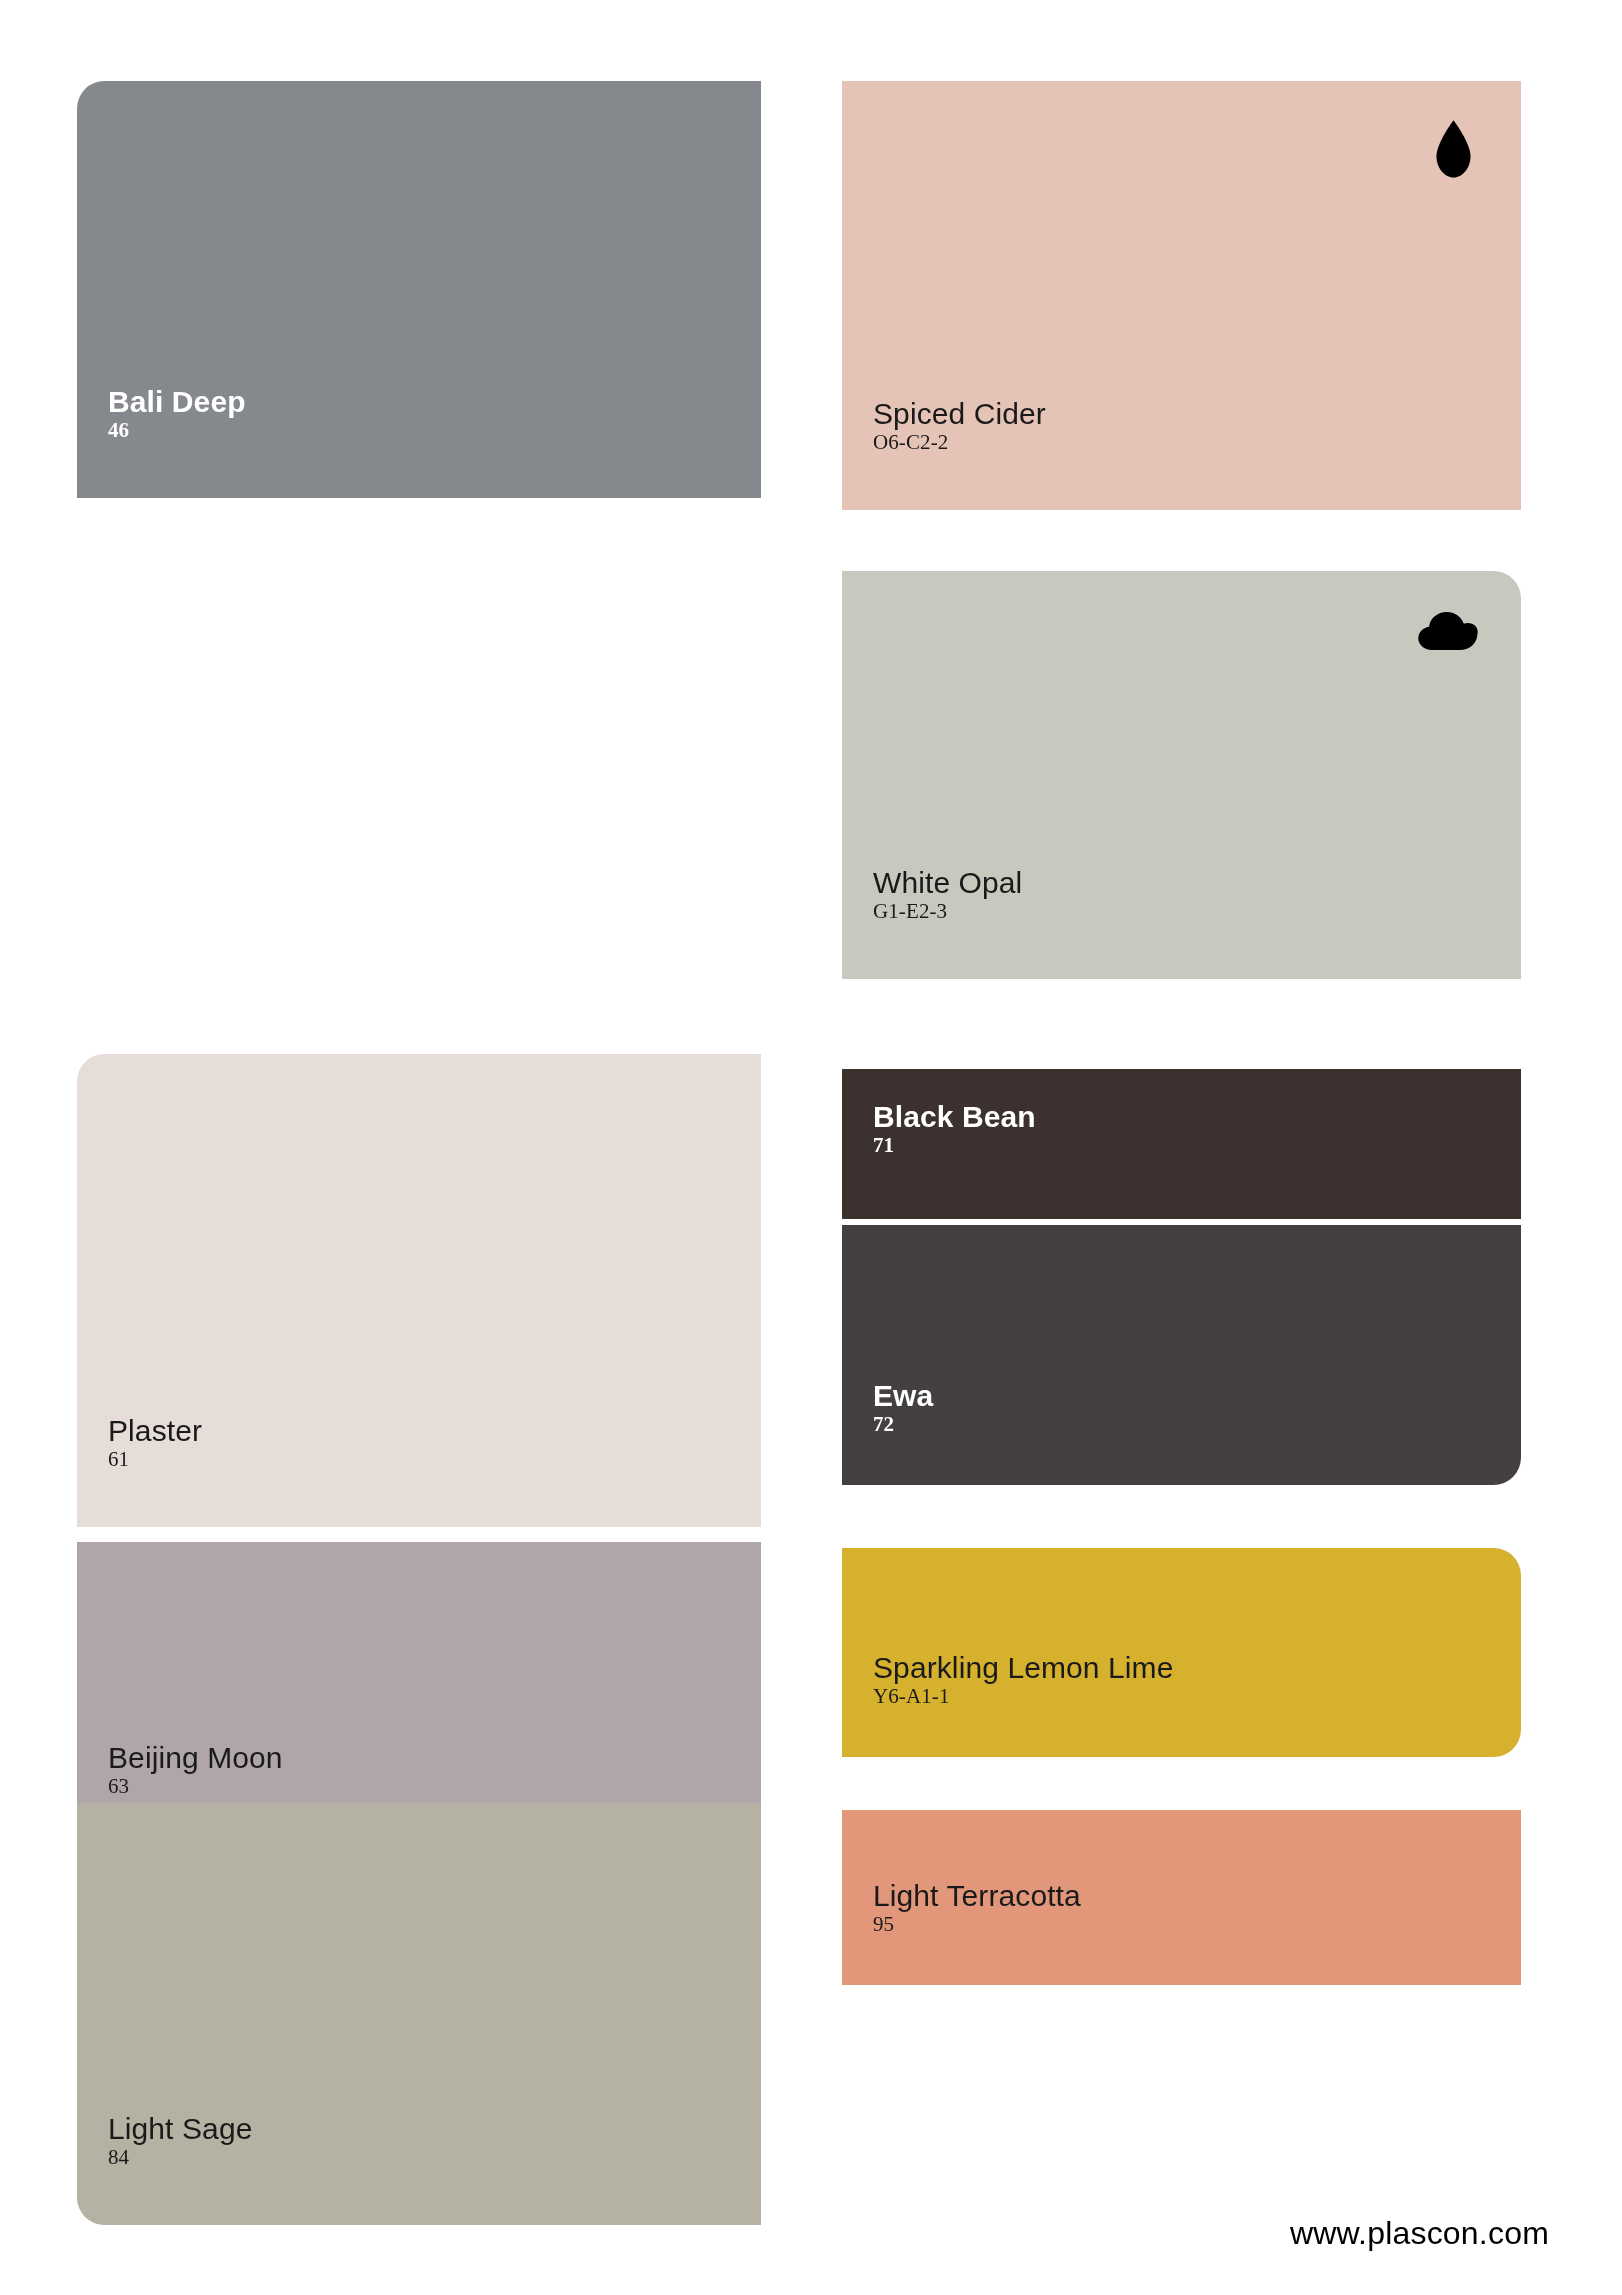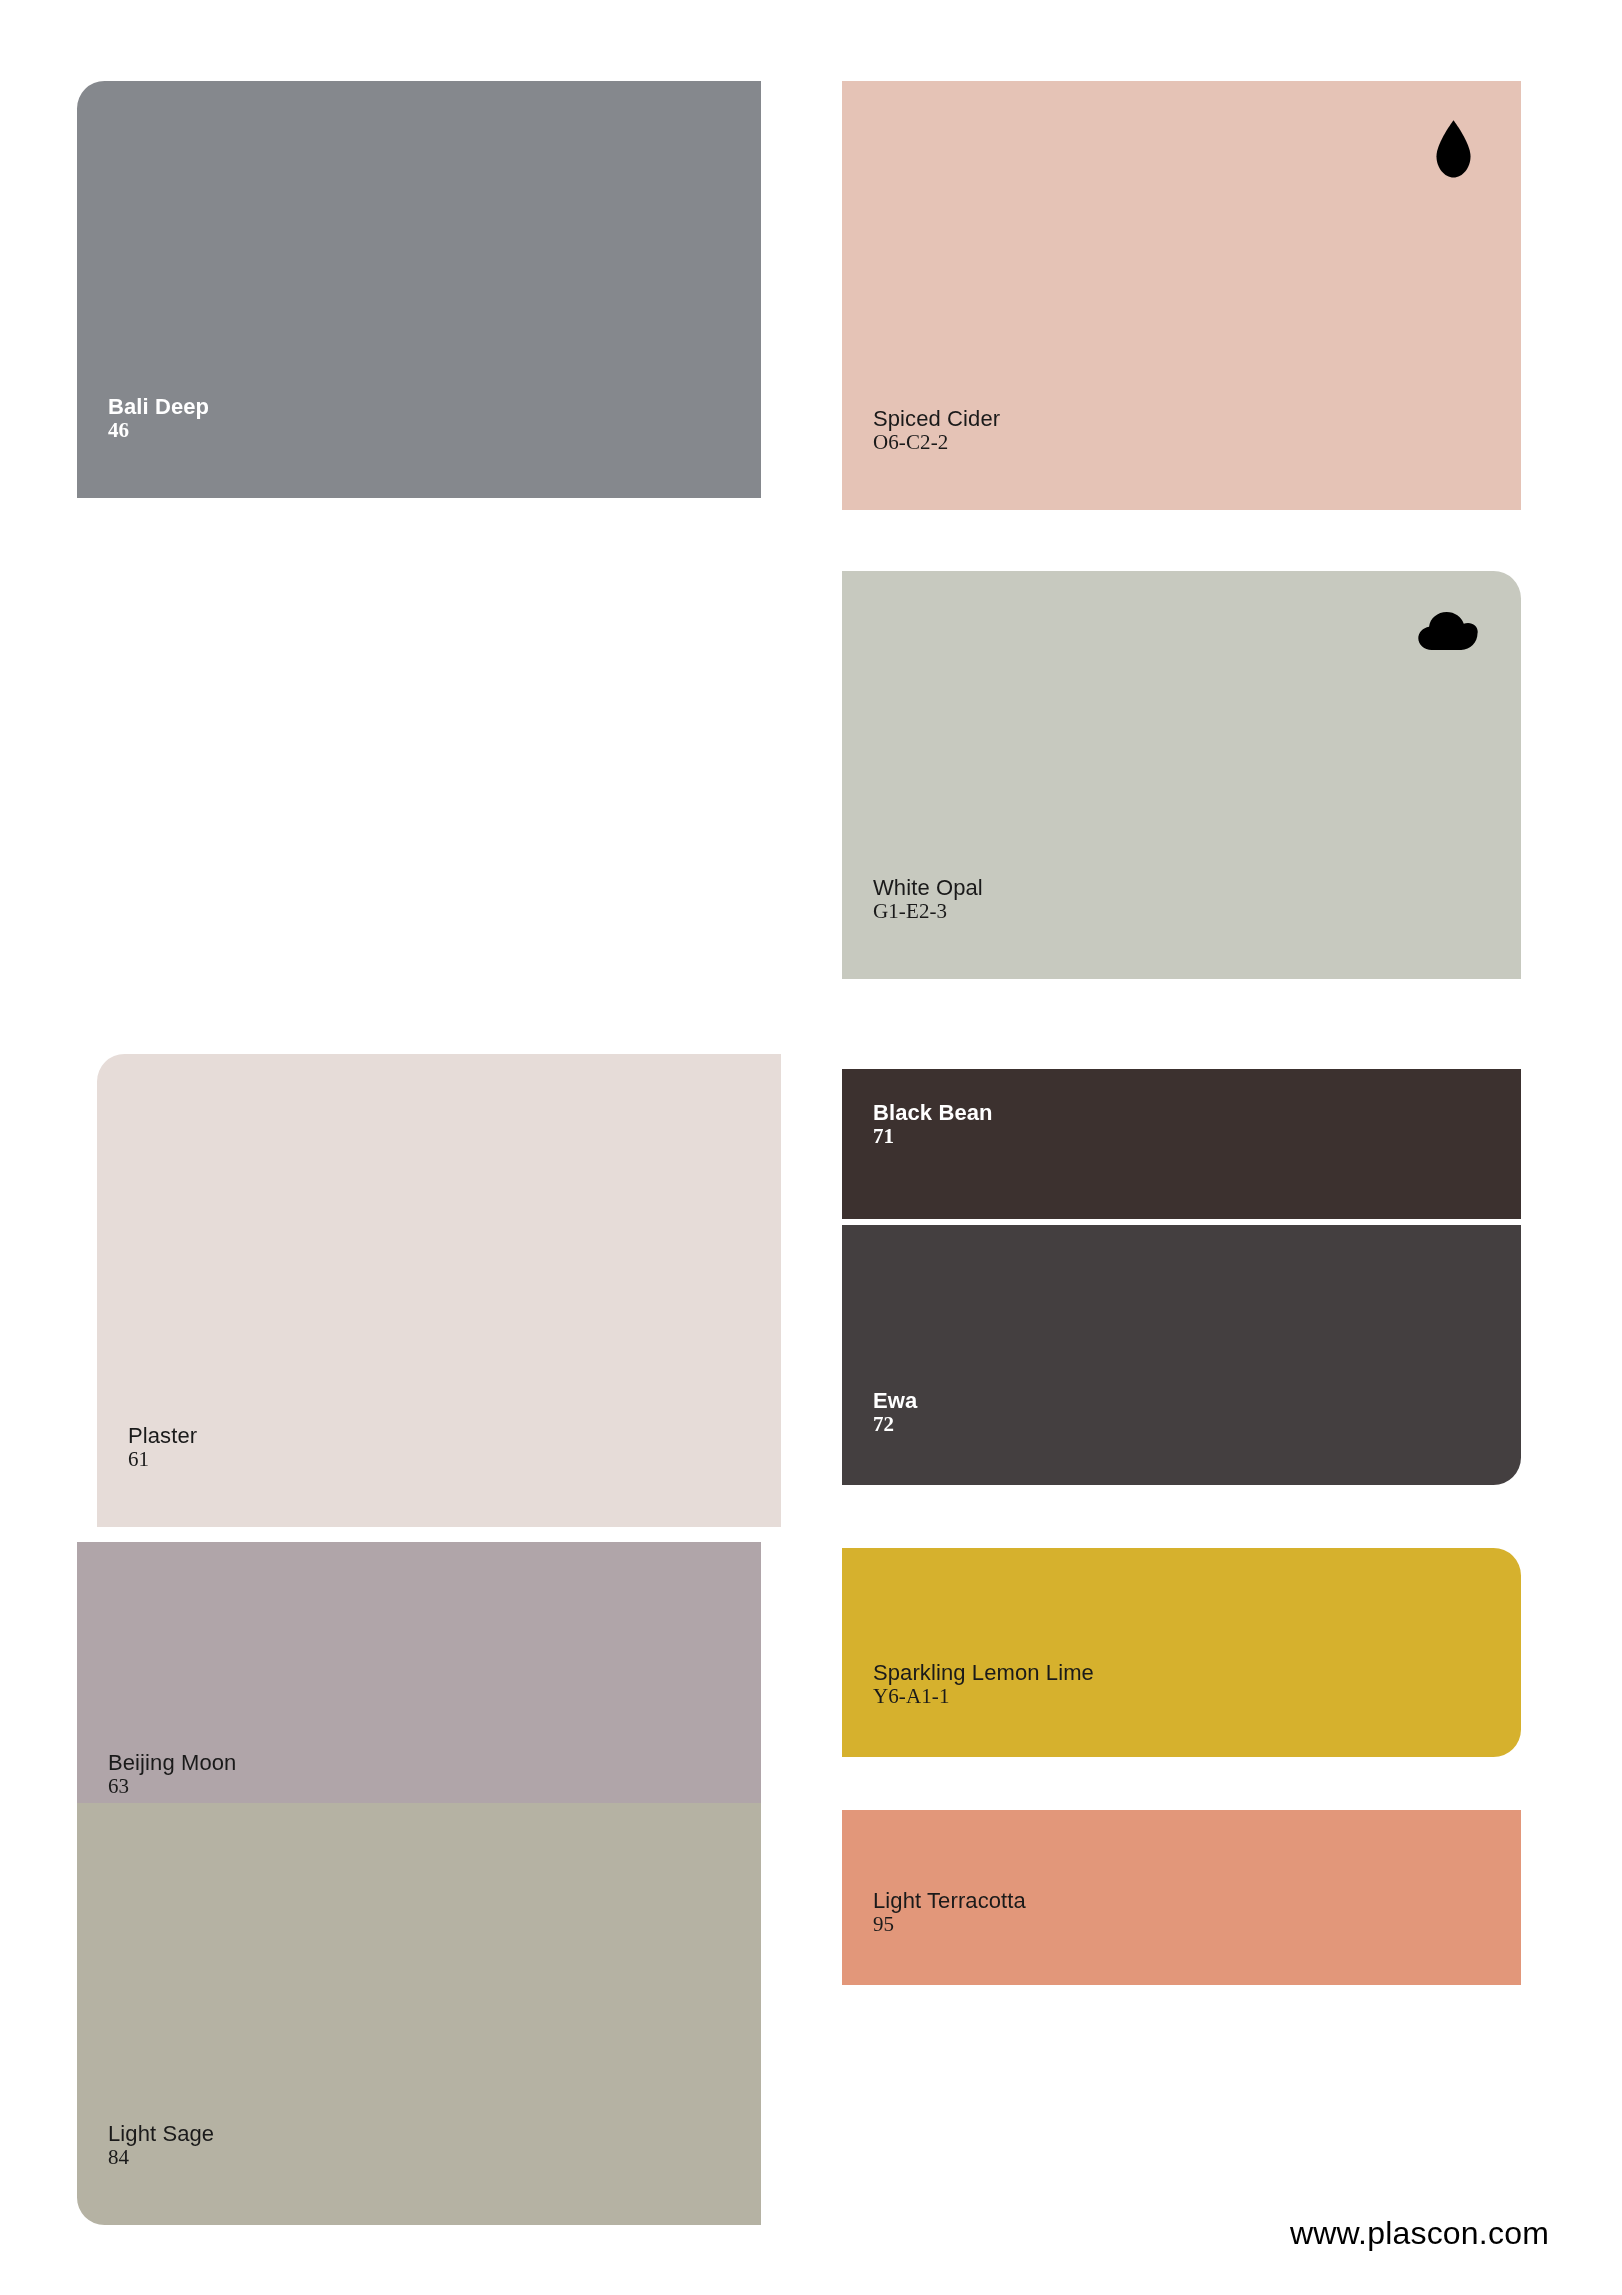--- a/index.html
+++ b/index.html
@@ -29,21 +29,21 @@
 
   .swatch-label {
     position: absolute;
     left: 31px;
     line-height: 1.14;
     white-space: nowrap;
   }
 
   .swatch-name {
     display: block;
-    font-size: 22px;
+    font-size: 30px;
     letter-spacing: 0.1px;
   }
 
   .swatch-code {
     display: block;
     font-size: 21px;
     letter-spacing: 0.1px;
     font-family: Liberation Serif, serif;
   }
 
@@ -95,21 +95,21 @@
 <div id="palette-page">
 
   <div class="swatch label-light" id="swatch-bali-deep" style="background-color: rgb(133, 136, 141);">
     <div class="swatch-label" style="bottom: 55px;">
       <span class="swatch-name">Bali Deep</span>
       <span class="swatch-code">46</span>
     </div>
   </div>
 
 
-  <div class="swatch label-dark" id="swatch-plaster" style="background-color: rgb(230, 220, 216); margin-left: 20px;">
+  <div class="swatch label-dark" id="swatch-plaster" style="background-color: rgb(230, 220, 216);">
     <div class="swatch-label" style="bottom: 55px;">
       <span class="swatch-name">Plaster</span>
       <span class="swatch-code">61</span>
     </div>
   </div>
 
   <div class="swatch label-dark" id="swatch-beijing-moon" style="background-color: rgb(176, 165, 169);">
     <div class="swatch-label" style="bottom: 55px;">
       <span class="swatch-name">Beijing Moon</span>
       <span class="swatch-code">63</span>

